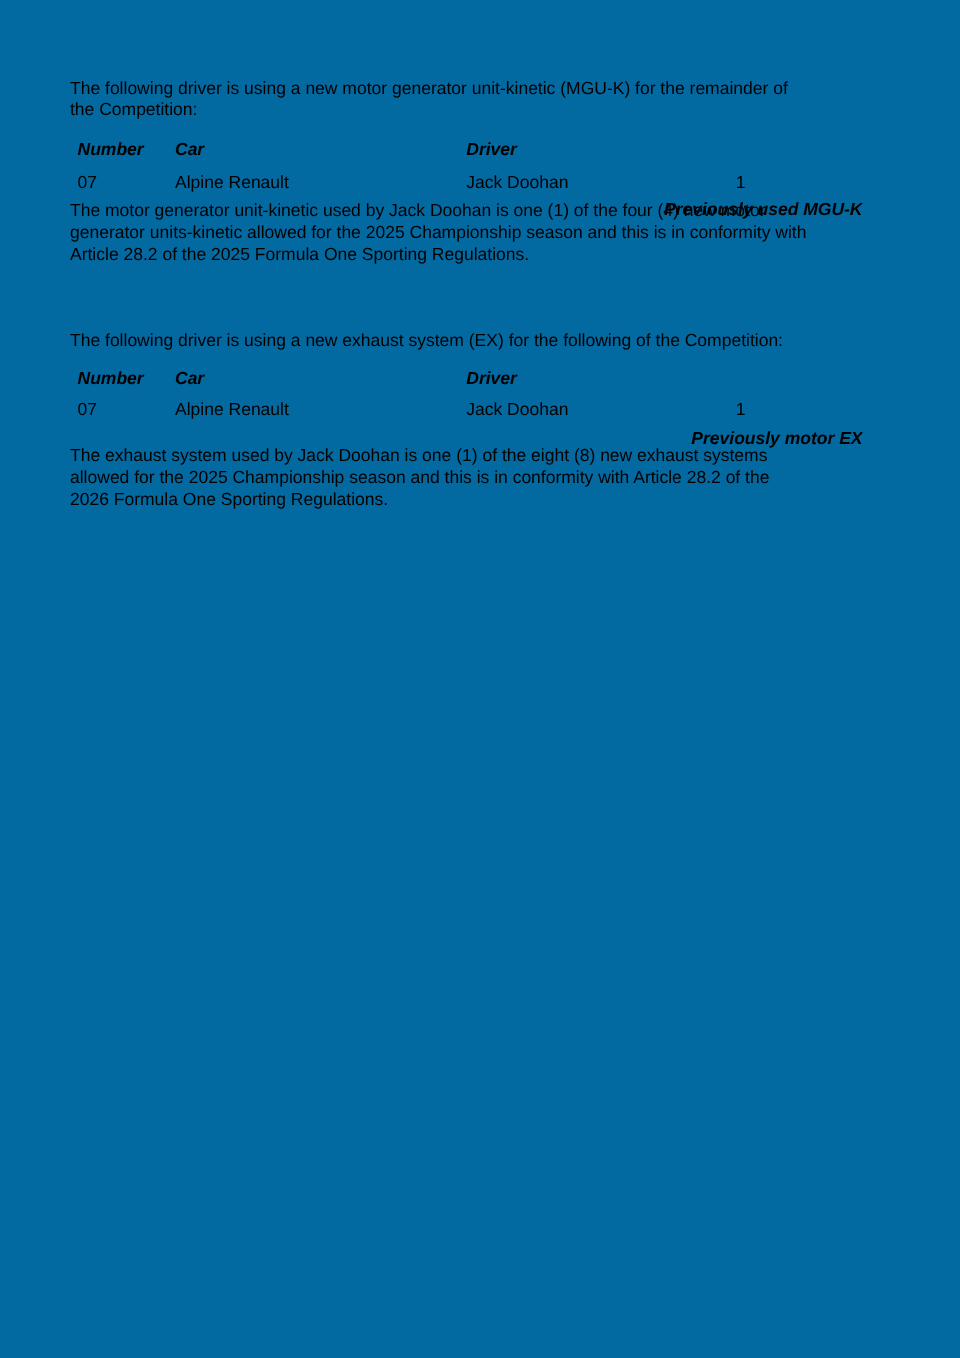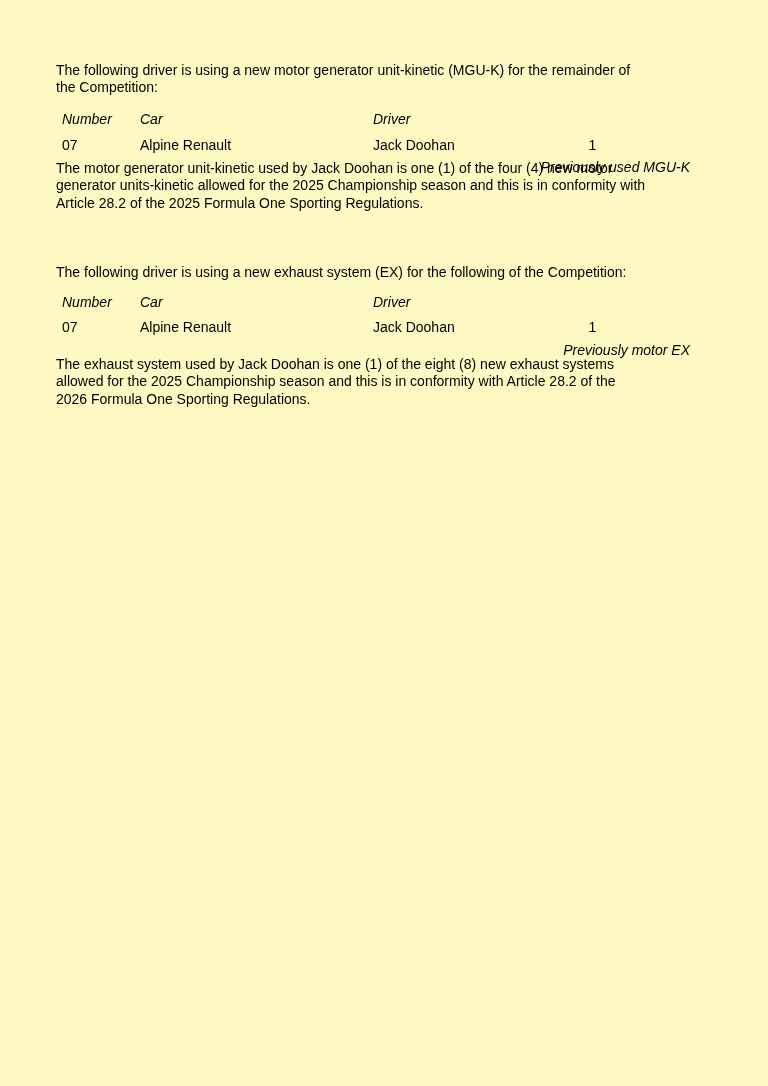--- a/index.html
+++ b/index.html
@@ -4,21 +4,21 @@
 <style>
   html, body {
     margin: 0;
     padding: 0;
     background: #ffffff;
   }
   .doc {
     position: relative;
     width: 768px;
     height: 1086px;
-    background: #fef9c3;
+    background: #0369a1;
     color: #000000;
     font-family: "Liberation Sans", sans-serif;
     overflow: hidden;
   }
   .para {
     position: absolute;
     left: 56px;
     width: 684px;
     font-size: 14px;
     line-height: 17.3px;
@@ -27,21 +27,21 @@
   .trow {
     position: absolute;
     left: 62px;
     width: 628px;
     display: grid;
     grid-template-columns: 78px 233px 122px 195px;
     font-size: 14px;
     line-height: 17.3px;
   }
   .trow.thead {
-    font-weight: normal;
+    font-weight: bold;
     font-style: italic;
   }
   .thead .col-prev   { text-align: right; margin-top: 48px; }
   .tdata .col-prev   { text-align: center; }
   .cell { overflow: hidden; }
 </style>
 </head>
 <body>
 
 <div class="doc">

